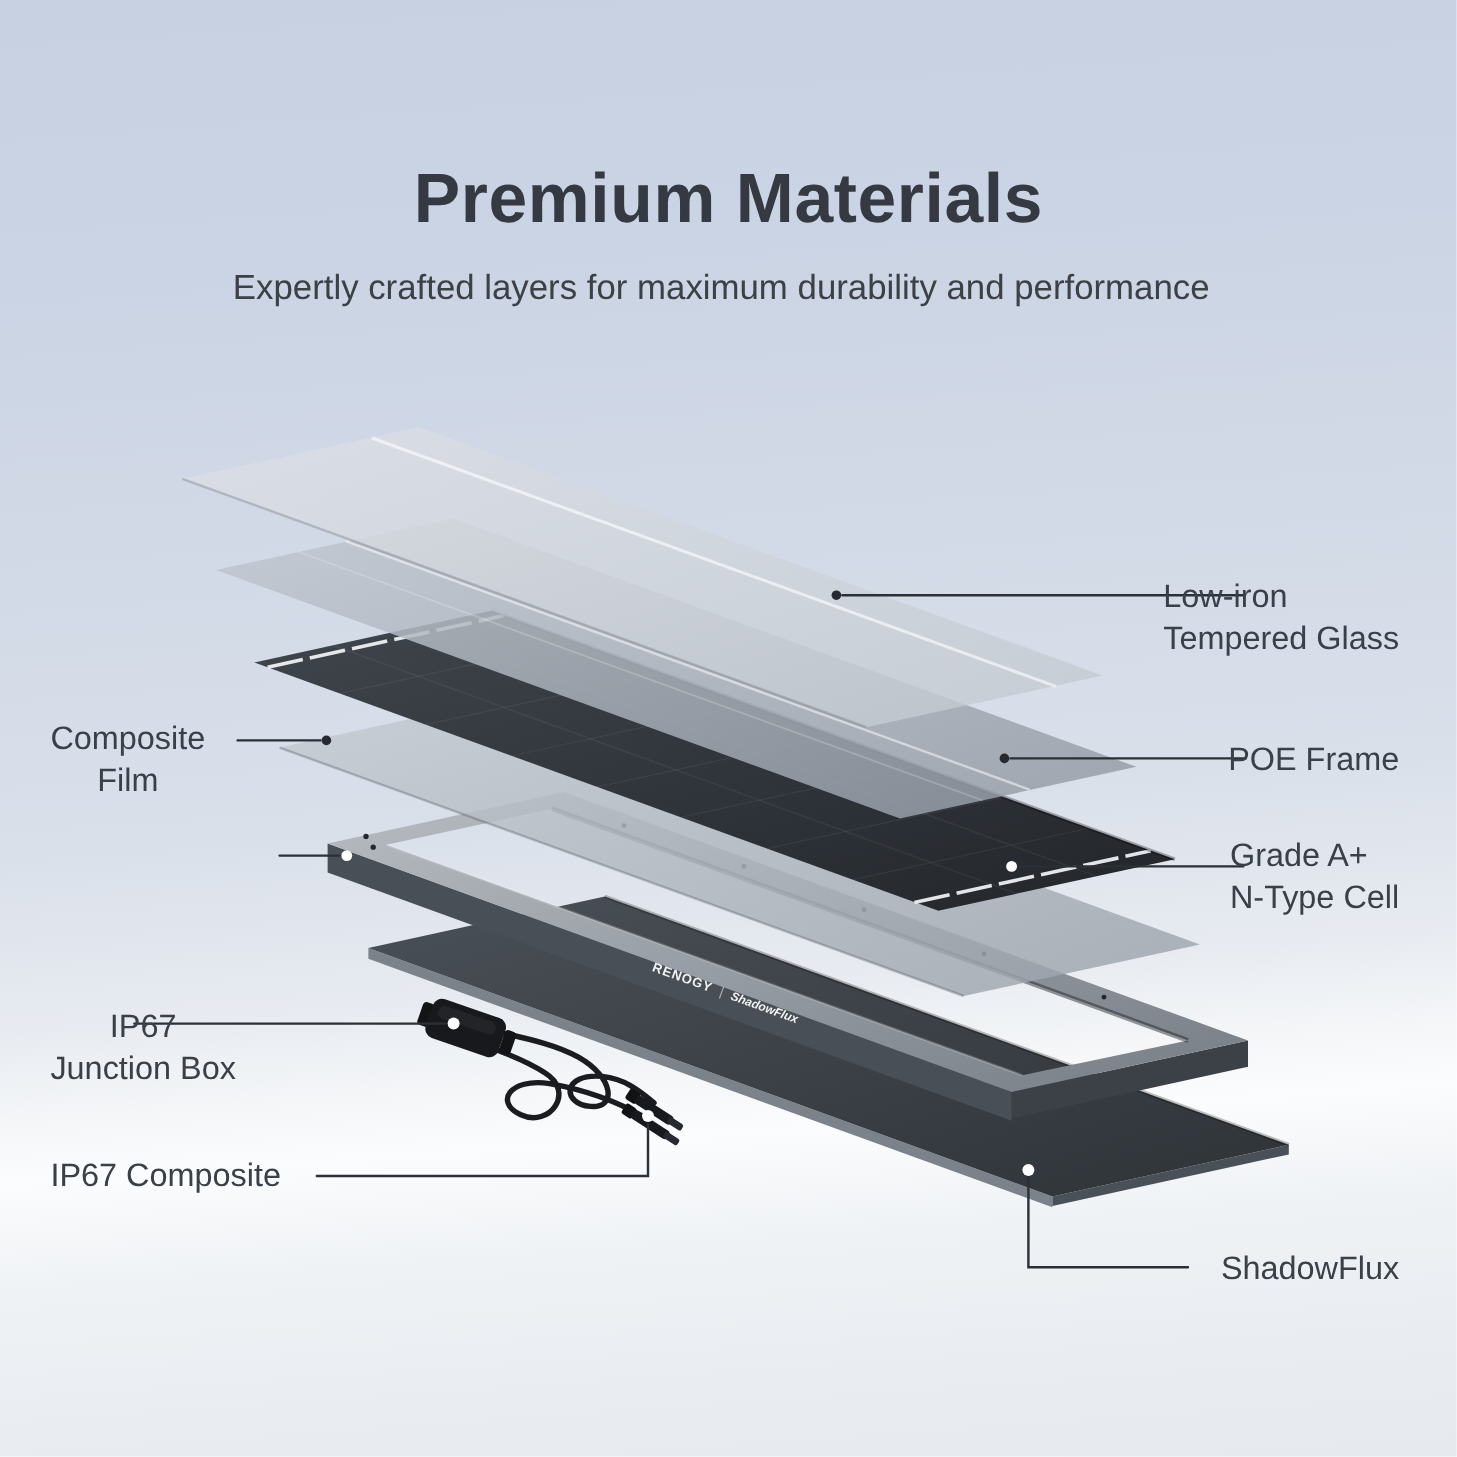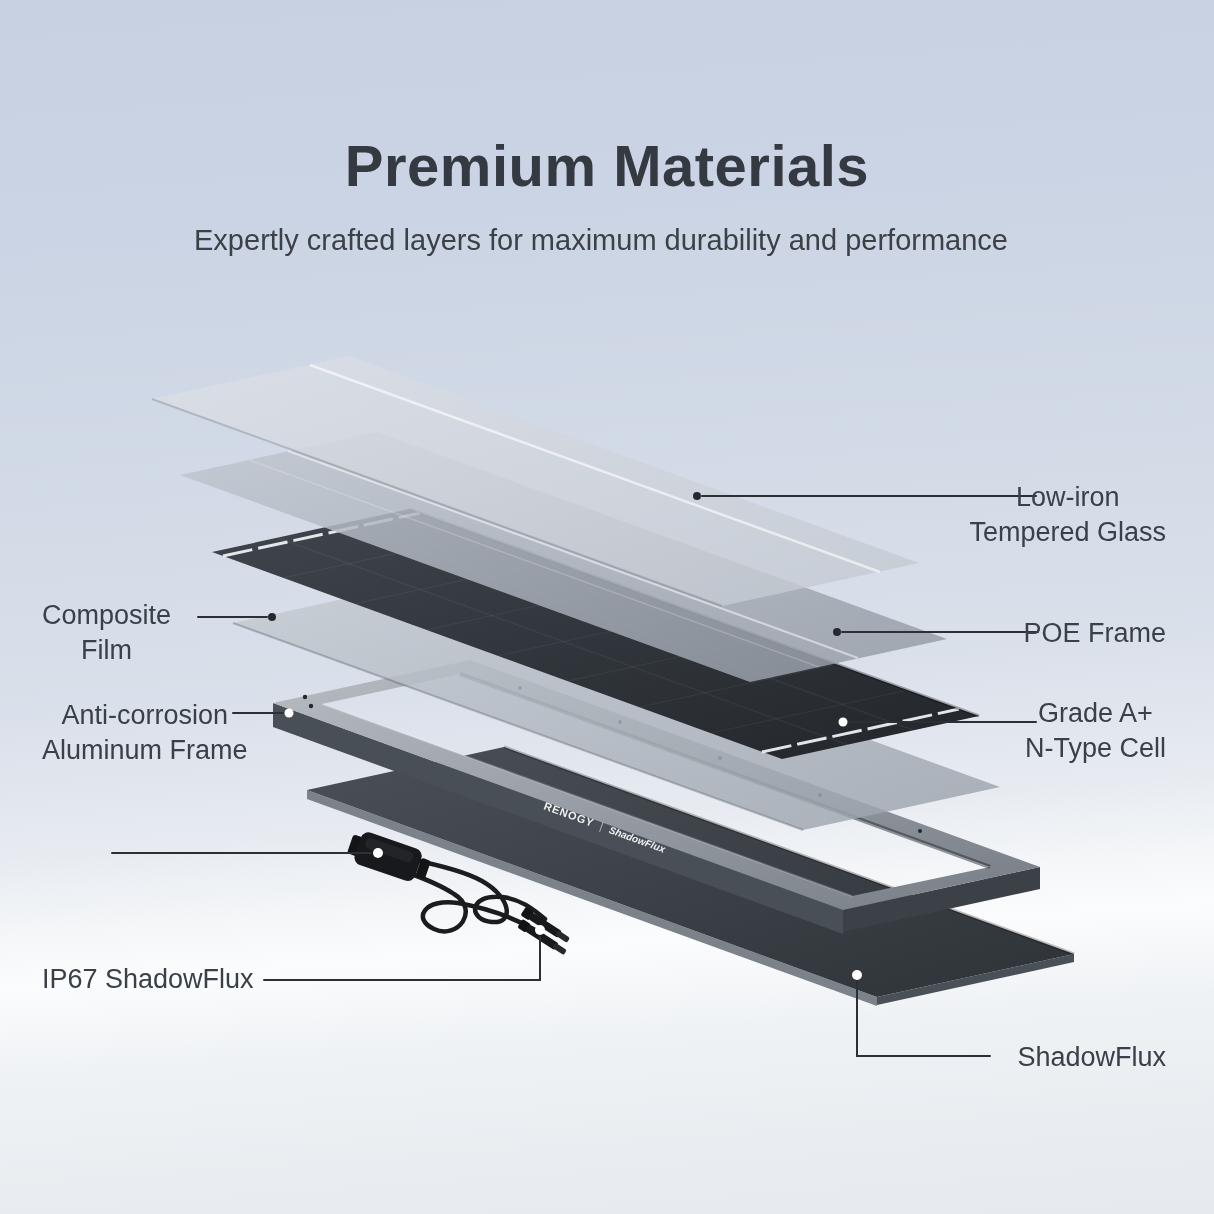--- a/index.html
+++ b/index.html
@@ -21,21 +21,21 @@
   }
   .subtitle{
     position:absolute;top:194px;left:0;right:12px;text-align:center;
     font-size:29px;line-height:34px;font-weight:400;color:#3c4147;
   }
   .diagram-svg{position:absolute;left:0;top:0;width:1214px;height:1214px;}
   .lbl{
     position:absolute;font-size:27px;line-height:35px;font-weight:400;
     color:#3a4048;white-space:pre-line;
   }
-  .lbl.right{text-align:center;right:48px;}
+  .lbl.right{text-align:left;right:48px;}
   .lbl.left{text-align:center;left:42px;}
 </style>
 </head>
 <body>
 
 <div class="stage">
 
   <h1 class="title">Premium Materials</h1>
   <p class="subtitle">Expertly crafted layers for maximum durability and performance</p>
 
@@ -175,17 +175,17 @@
   </svg>
 
   <div class="lbl right" style="top:480px">Low-iron
 Tempered Glass</div>
   <div class="lbl right" style="top:616px">POE Frame</div>
   <div class="lbl right" style="top:696px">Grade A+
 N-Type Cell</div>
   <div class="lbl right" style="top:1040px">ShadowFlux</div>
   <div class="lbl left" style="top:598px">Composite
 Film</div>
-  <div class="lbl left" style="top:698px">Anti-corrosion
-Aluminum Frame</div>
-  <div class="lbl left" style="top:962px">IP67 ShadowFlux</div>
+  <div class="lbl left" style="top:838px">IP67
+Junction Box</div>
+  <div class="lbl left" style="top:962px">IP67 Composite</div>
 
 </div>
 
 </body></html>

